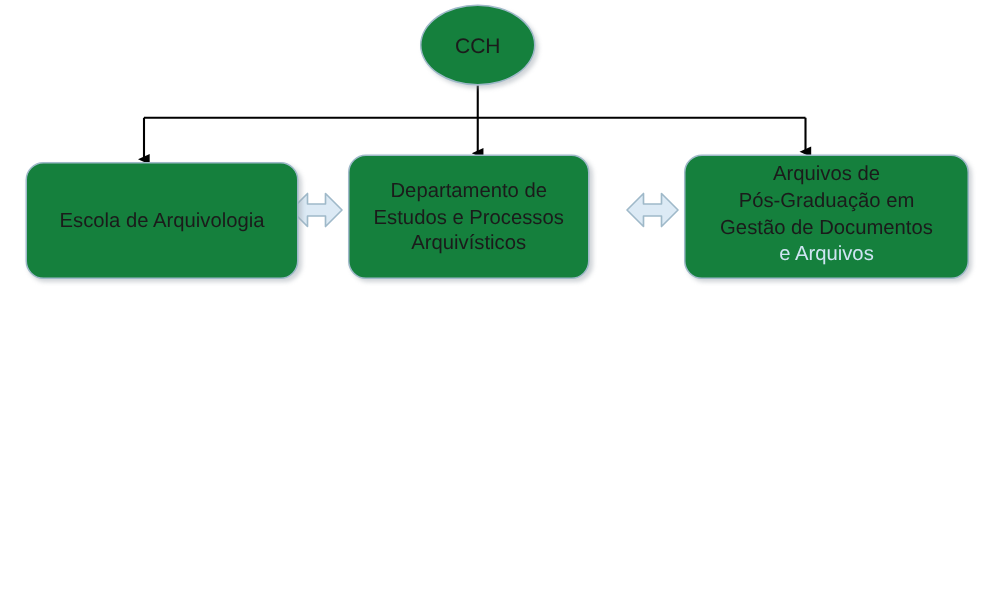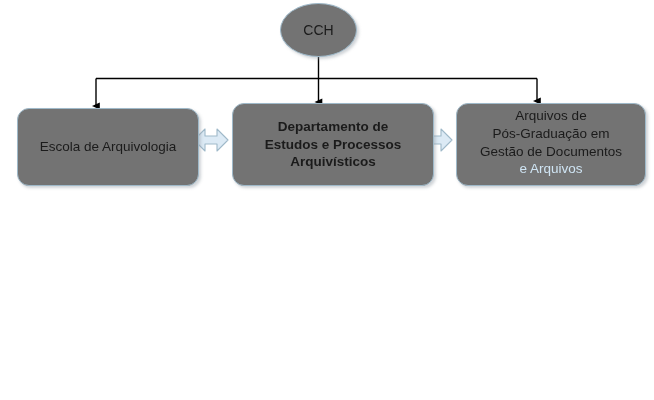--- a/index.html
+++ b/index.html
@@ -21,21 +21,21 @@
     position: absolute;
     left: 0;
     top: 0;
     width: 654px;
     height: 400px;
   }
   
   .node {
     position: absolute;
     box-sizing: border-box;
-    background: #737373;
+    background: #15803d;
     border: 1px solid #9fb9c9;
     color: #1b1b1b;
     display: flex;
     align-items: center;
     justify-content: center;
     text-align: center;
     line-height: 1.30;
     box-shadow: 2px 2px 3px rgba(150,160,168,0.45);
   }
   .node-ellipse {
@@ -47,21 +47,21 @@
     font-size: 13.5px;
     overflow: hidden;
   }
   .node-box .label {
     padding: 0 6px;
     white-space: pre-line;
   }
   
   #node-cch     { left: 280px; top: 3px;   width: 77px;  height: 54px; }
   #node-escola  { left: 4px;   top: 108px; width: 182px; height: 78px; margin-left: 13px; }
-  #node-depto   { left: 232px; top: 103px; width: 202px; height: 83px; font-weight: bold; }
+  #node-depto   { left: 232px; top: 103px; width: 161px; height: 83px; }
   #node-ppg     { left: 456px; top: 103px; width: 190px; height: 83px; }
   #node-ppg .label { margin-top: -4px; }
   
   .clipped-line {
     display: block;
     color: #cfe4f3;
   }
 </style>
 </head>
 <body>

